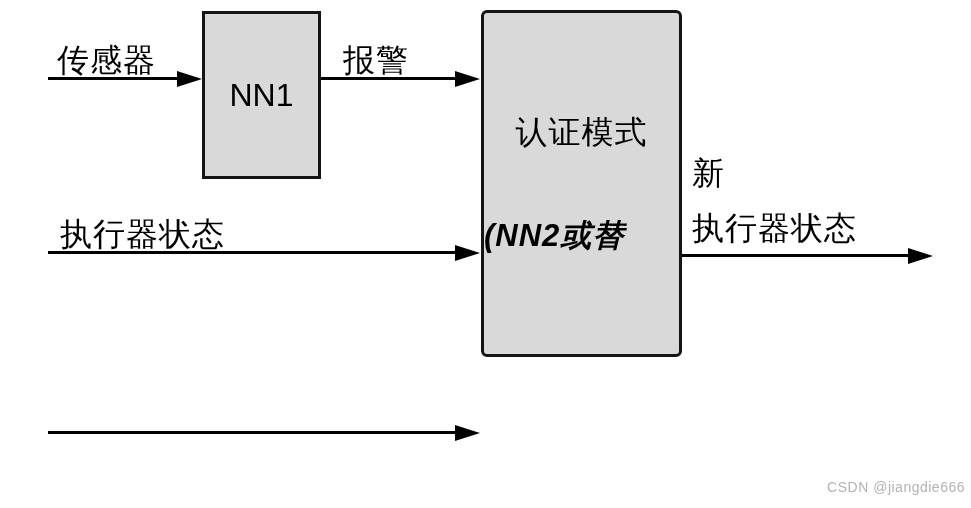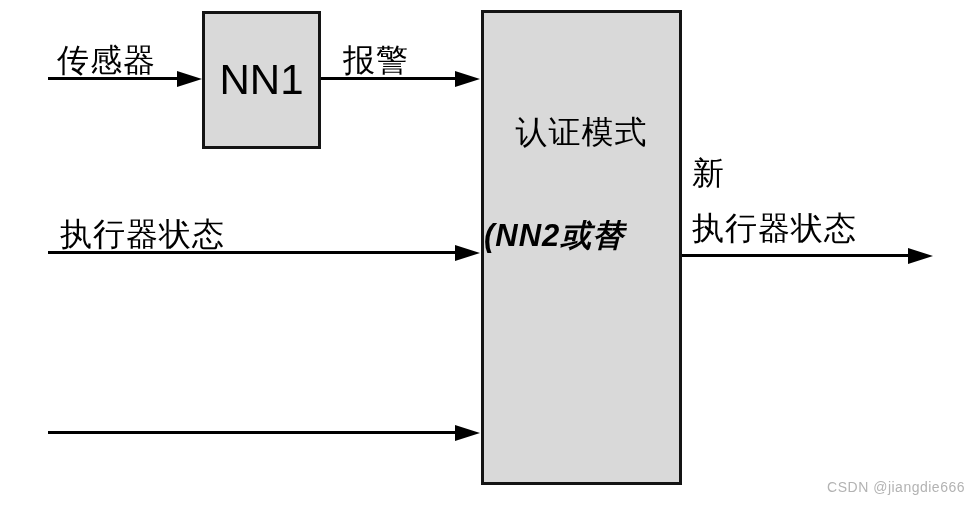--- a/index.html
+++ b/index.html
@@ -38,29 +38,29 @@
   }
   
   .box {
     position: absolute;
     box-sizing: border-box;
     background: #d9d9d9;
     border: 3px solid #141414;
   }
   .nn1-box {
     left: 202px; top: 11px;
-    width: 119px; height: 138px;
+    width: 119px; height: 168px;
     display: flex;
     align-items: center;
     justify-content: center;
-    font-size: 42px;
+    font-size: 32px;
   }
   .auth-box {
     left: 481px; top: 10px;
-    width: 201px; height: 475px;
+    width: 201px; height: 347px; border-radius: 6px;
   }
   .auth-title {
     position: absolute;
     top: 101px; left: 0; right: 0;
     text-align: center;
     font-size: 32px;
     line-height: 36px;
     letter-spacing: 1px;
   }
   .auth-sub {

